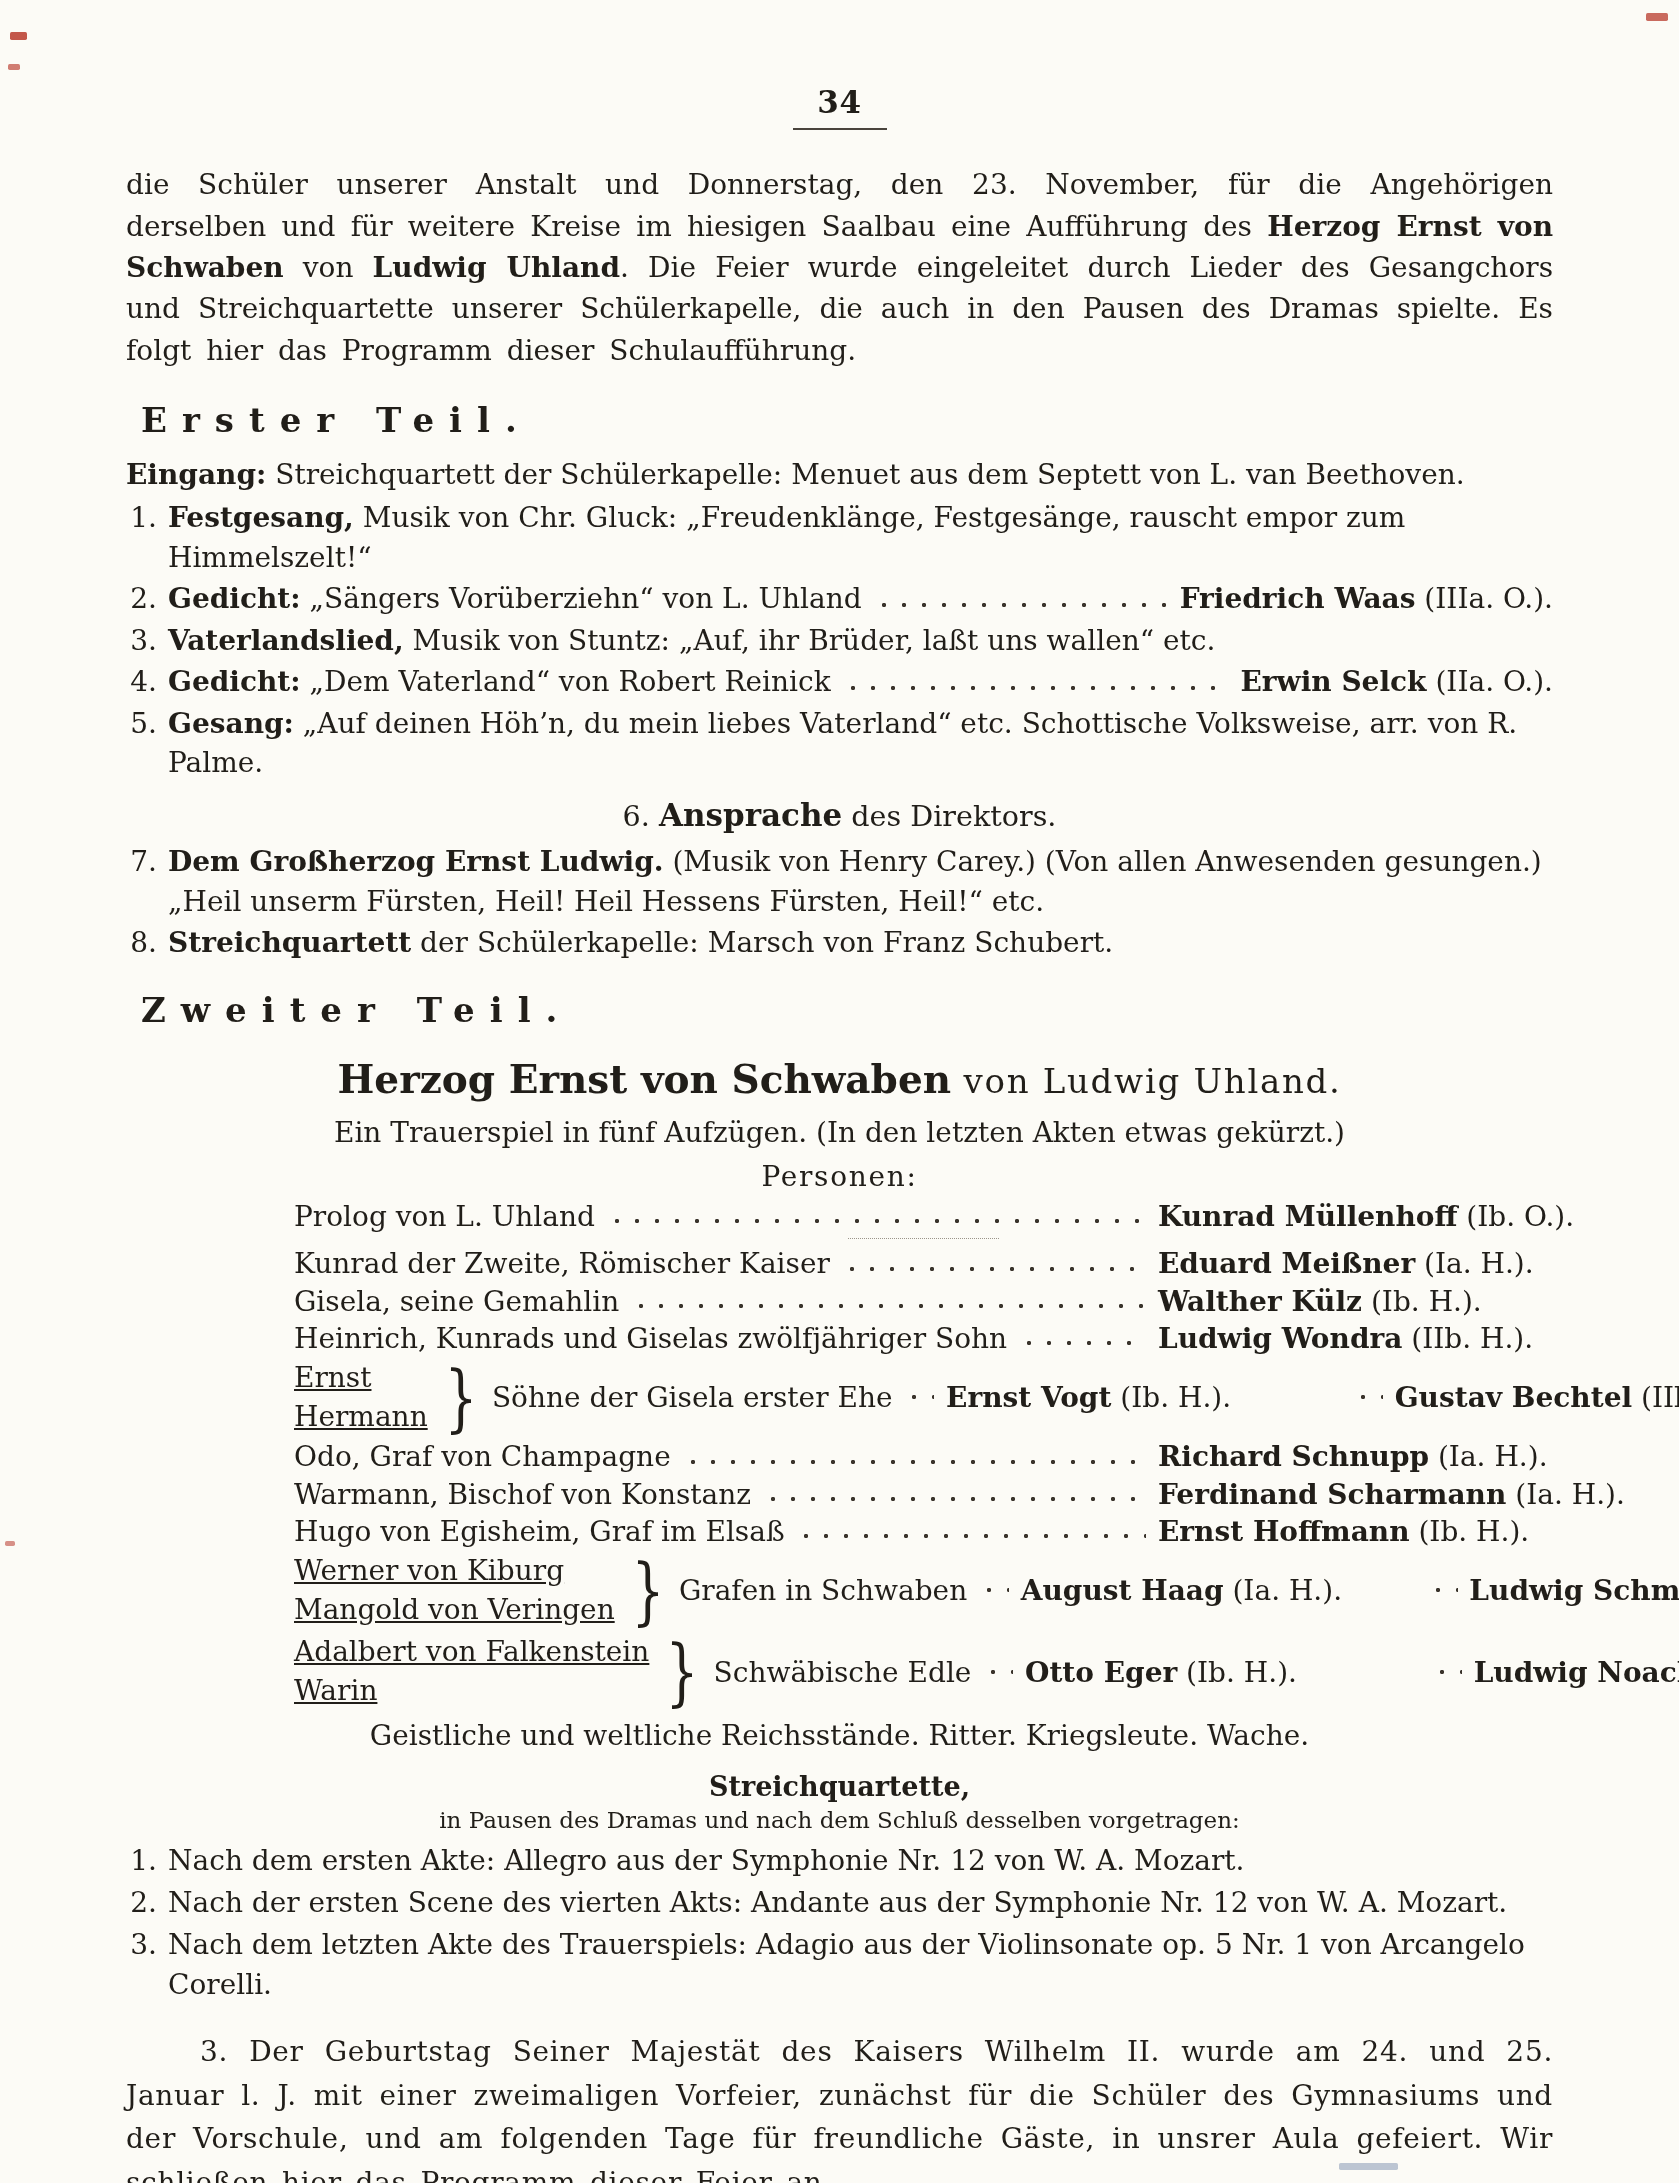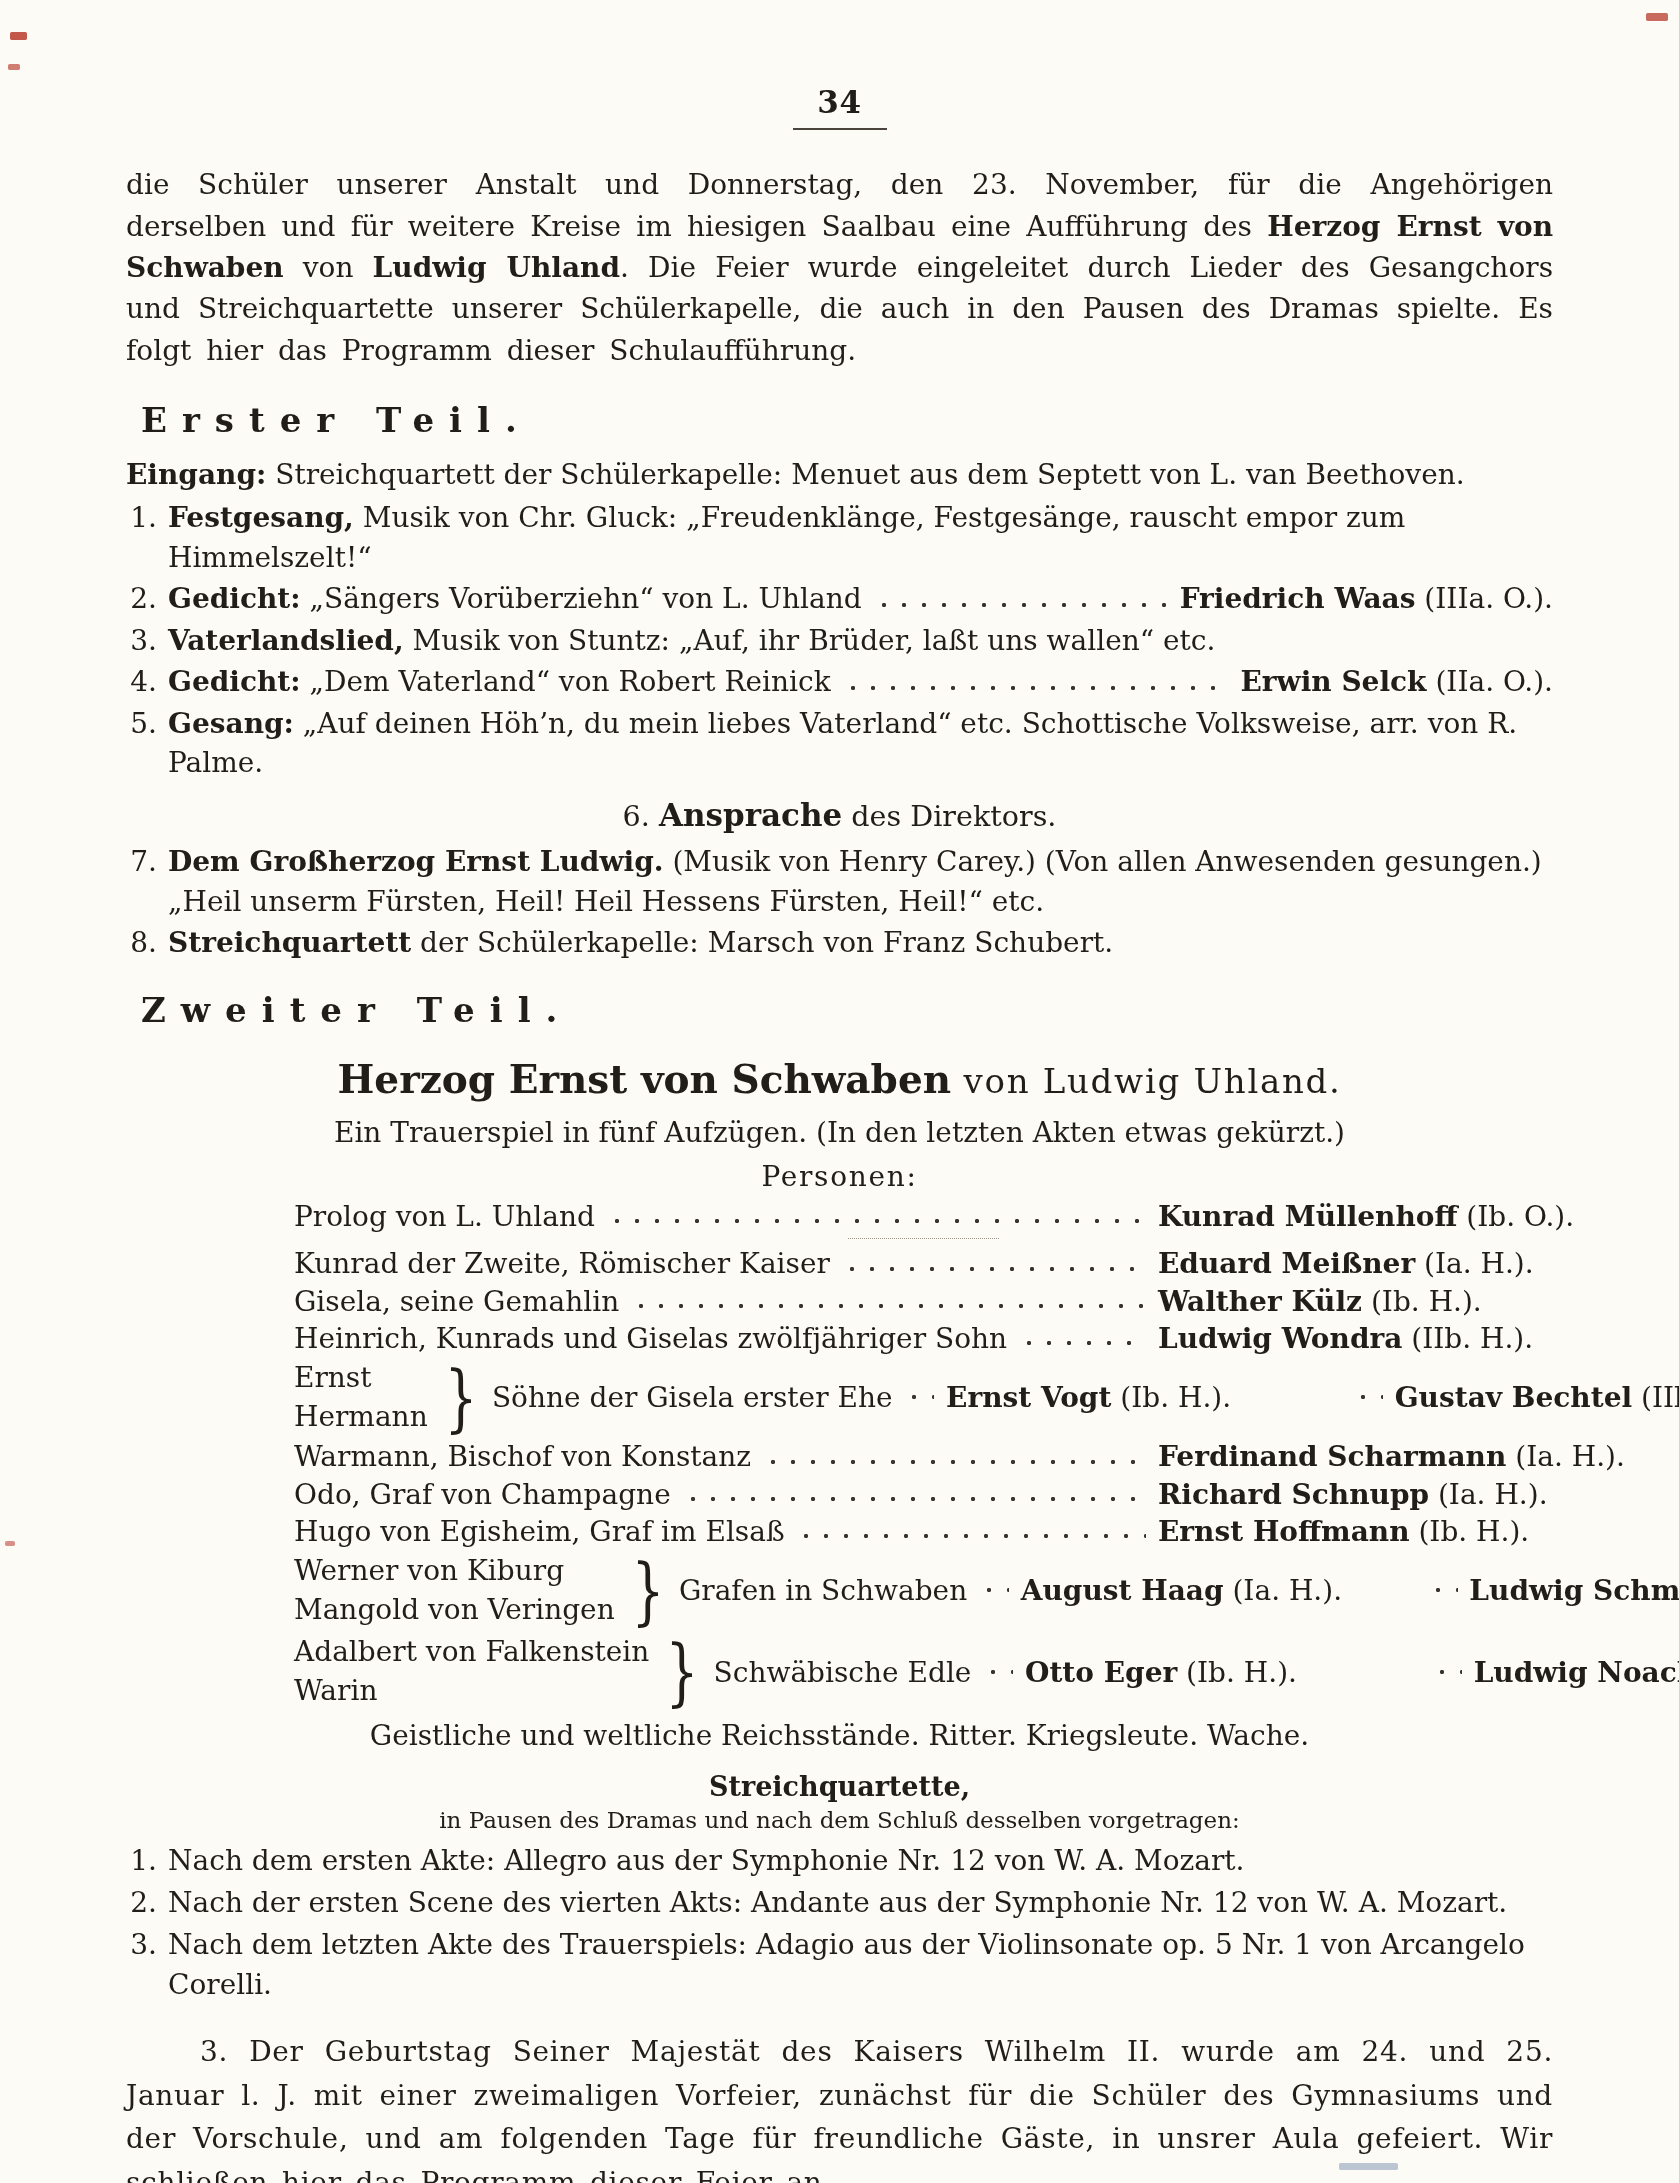--- a/index.html
+++ b/index.html
@@ -48,21 +48,21 @@
     flex:1 1 auto; min-width:30px; margin:0 11.8px; align-self:stretch;
     background-image:radial-gradient(circle,#3a342c 1.9px,transparent 2.5px);
     background-size:20px 8.4px; background-repeat:repeat-x; background-position:0 70%;
   }
   .cast-actor { width:395px; flex:0 0 395px; font-weight:bold; white-space:nowrap; }
 
   .dotted-sep { width:151px; border-top:1.7px dotted #9b948a; margin:5px auto 8.4px; }
 
   .cast-group { display:flex; align-items:center; margin-bottom:4.2px; }
   .group-left { display:flex; align-items:center; }
-  .group-name { line-height:1.38; white-space:nowrap; }
+  .group-name { line-height:1.38; white-space:nowrap;text-decoration:underline; }
   .brace { font-size:72px; line-height:1; margin:0 1.7px 0 10px; transform:scaleX(0.72); transform-origin:center; font-weight:normal; }
   .group-label { margin-left:6.7px; white-space:nowrap; }
   .group-right { flex:1; align-self:stretch; display:flex; flex-direction:row; }
   .group-line { flex:1; display:flex; align-items:center; margin-bottom:0; }
   .group-line .leader { align-self:center; height:10px; background-position:0 center; }
 
   .cast-note { text-align:center; margin-top:8.4px; }
 
   .sq-heading { text-align:center; font-size:27px; font-weight:bold; margin-top:18.5px; }
   .sq-sub { text-align:center; font-size:23px; margin-top:5px; }
@@ -183,28 +183,28 @@
               <span class="leader"></span>
               <span class="cast-actor"><span>Ernst Vogt</span><span class="cls"> (Ib. H.).</span></span>
             </div>
             <div class="group-line">
               <span class="leader"></span>
               <span class="cast-actor"><span>Gustav Bechtel</span><span class="cls"> (IIb. H.).</span></span>
             </div>
           </div>
         </div>
         <div class="cast-row">
+          <span class="cast-role">Odo, Graf von Champagne</span>
+          <span class="leader"></span>
+          <span class="cast-actor"><span>Richard Schnupp</span><span class="cls"> (Ia. H.).</span></span>
+        </div>
+        <div class="cast-row">
           <span class="cast-role">Warmann, Bischof von Konstanz</span>
           <span class="leader"></span>
           <span class="cast-actor"><span>Ferdinand Scharmann</span><span class="cls"> (Ia. H.).</span></span>
-        </div>
-        <div class="cast-row">
-          <span class="cast-role">Odo, Graf von Champagne</span>
-          <span class="leader"></span>
-          <span class="cast-actor"><span>Richard Schnupp</span><span class="cls"> (Ia. H.).</span></span>
         </div>
         <div class="cast-row">
           <span class="cast-role">Hugo von Egisheim, Graf im Elsaß</span>
           <span class="leader"></span>
           <span class="cast-actor"><span>Ernst Hoffmann</span><span class="cls"> (Ib. H.).</span></span>
         </div>
         <div class="cast-group">
           <div class="group-left">
             <div class="group-names">
               <div class="group-name">Werner von Kiburg</div>

